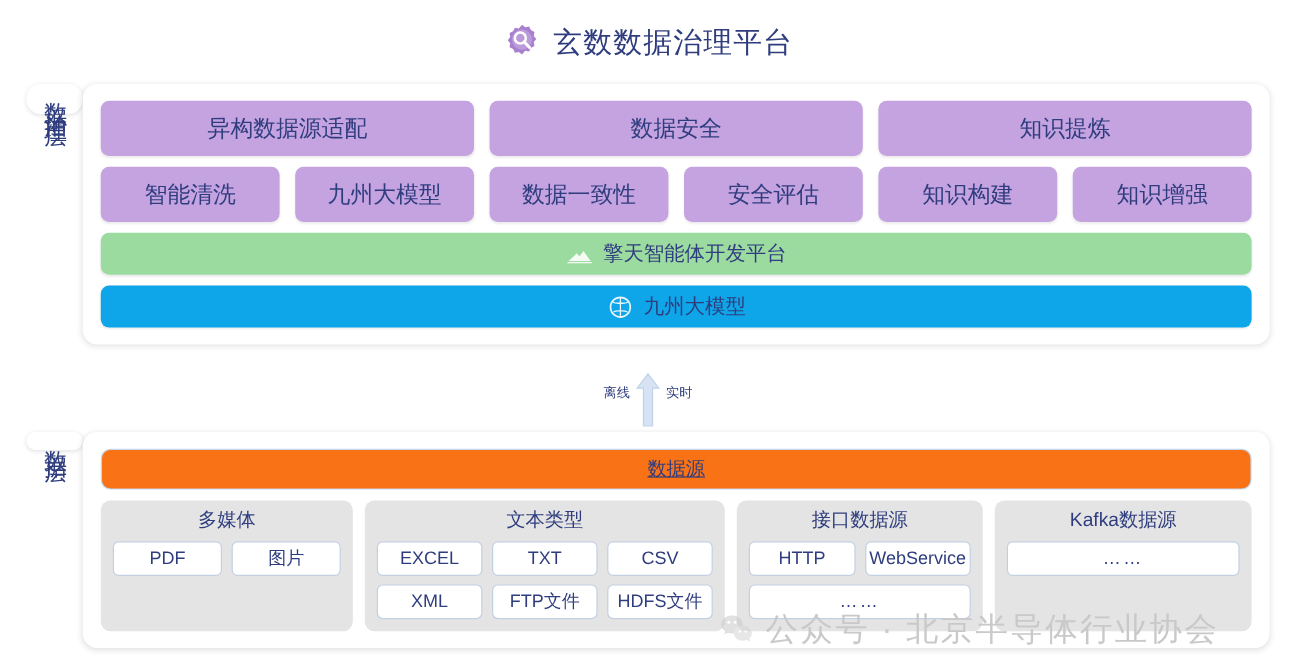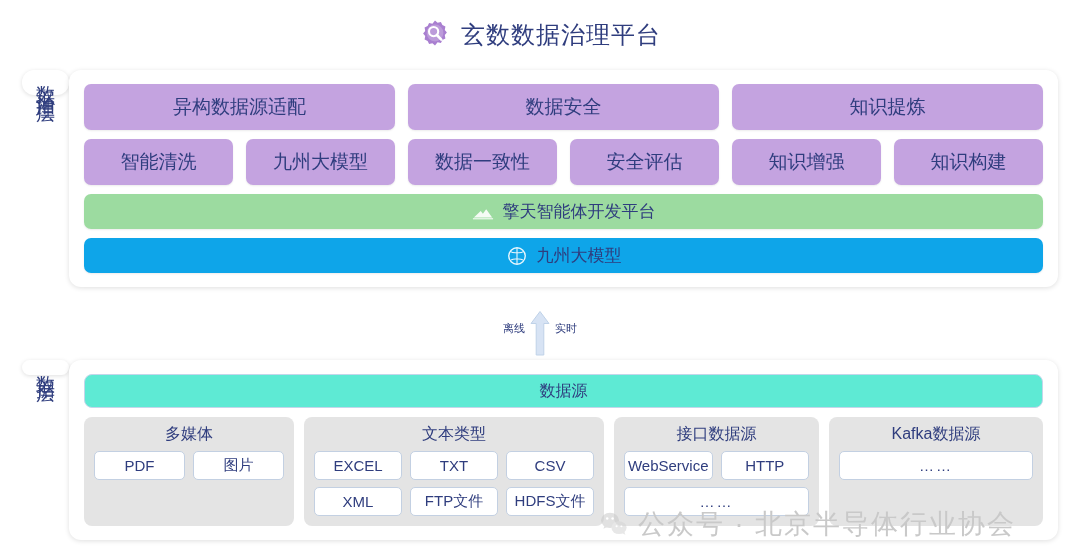--- a/index.html
+++ b/index.html
@@ -120,29 +120,30 @@
     line-height: 1.15;
     margin-top: 12px;
     letter-spacing: 0px;
   }
   .arrow-lbl.left  { text-align: right;  padding-right: 4px; }
   .arrow-lbl.right { text-align: left;   padding-left: 4px; }
   .arrow-svg { width: 22px; height: 46px; display: block; }
 
   
   .src-bar {
-    background: #5eead4;
+    background: #f97316;
     border: 1px solid #c3d6ea;
     border-radius: 8px;
     height: 34px;
     display: flex;
     align-items: center;
     justify-content: center;
     font-size: 16px;
     color: #2f3d7e;
+    text-decoration: underline;
   }
 
   .groups {
     display: flex;
     gap: 10px;
     flex: 1;
   }
   .group {
     background: #e4e4e4;
     border-radius: 8px;
@@ -224,22 +225,22 @@
       <div class="pill w-top">异构数据源适配</div>
       <div class="pill w-top">数据安全</div>
       <div class="pill w-top">知识提炼</div>
     </div>
 
     <div class="row-flex">
       <div class="pill w-sub">智能清洗</div>
       <div class="pill w-sub">九州大模型</div>
       <div class="pill w-sub">数据一致性</div>
       <div class="pill w-sub">安全评估</div>
+      <div class="pill w-sub">知识构建</div>
       <div class="pill w-sub">知识增强</div>
-      <div class="pill w-sub">知识构建</div>
     </div>
 
     <div class="band green">
       <span>
         <svg class="band-icon" viewBox="0 0 24 24" aria-hidden="true">
           <path fill="#ffffff" d="M2 18h20l-6.5-9-3.6 5-2.4-3z"></path>
           <path fill="none" stroke="#ffffff" stroke-width="1.2" d="M1 19.4h22"></path>
         </svg>
       </span>
       <span>擎天智能体开发平台</span>
@@ -300,22 +301,22 @@
         <div class="chips">
           <div class="chip">XML</div>
           <div class="chip">FTP文件</div>
           <div class="chip">HDFS文件</div>
         </div>
       </div>
 
       <div class="group g-api">
         <div class="group-title">接口数据源</div>
         <div class="chips">
+          <div class="chip">HTTP</div>
           <div class="chip">WebService</div>
-          <div class="chip">HTTP</div>
         </div>
         <div class="chips">
           <div class="chip dots">……</div>
         </div>
       </div>
 
       <div class="group g-kafka">
         <div class="group-title">Kafka数据源</div>
         <div class="chips">
           <div class="chip dots">……</div>

